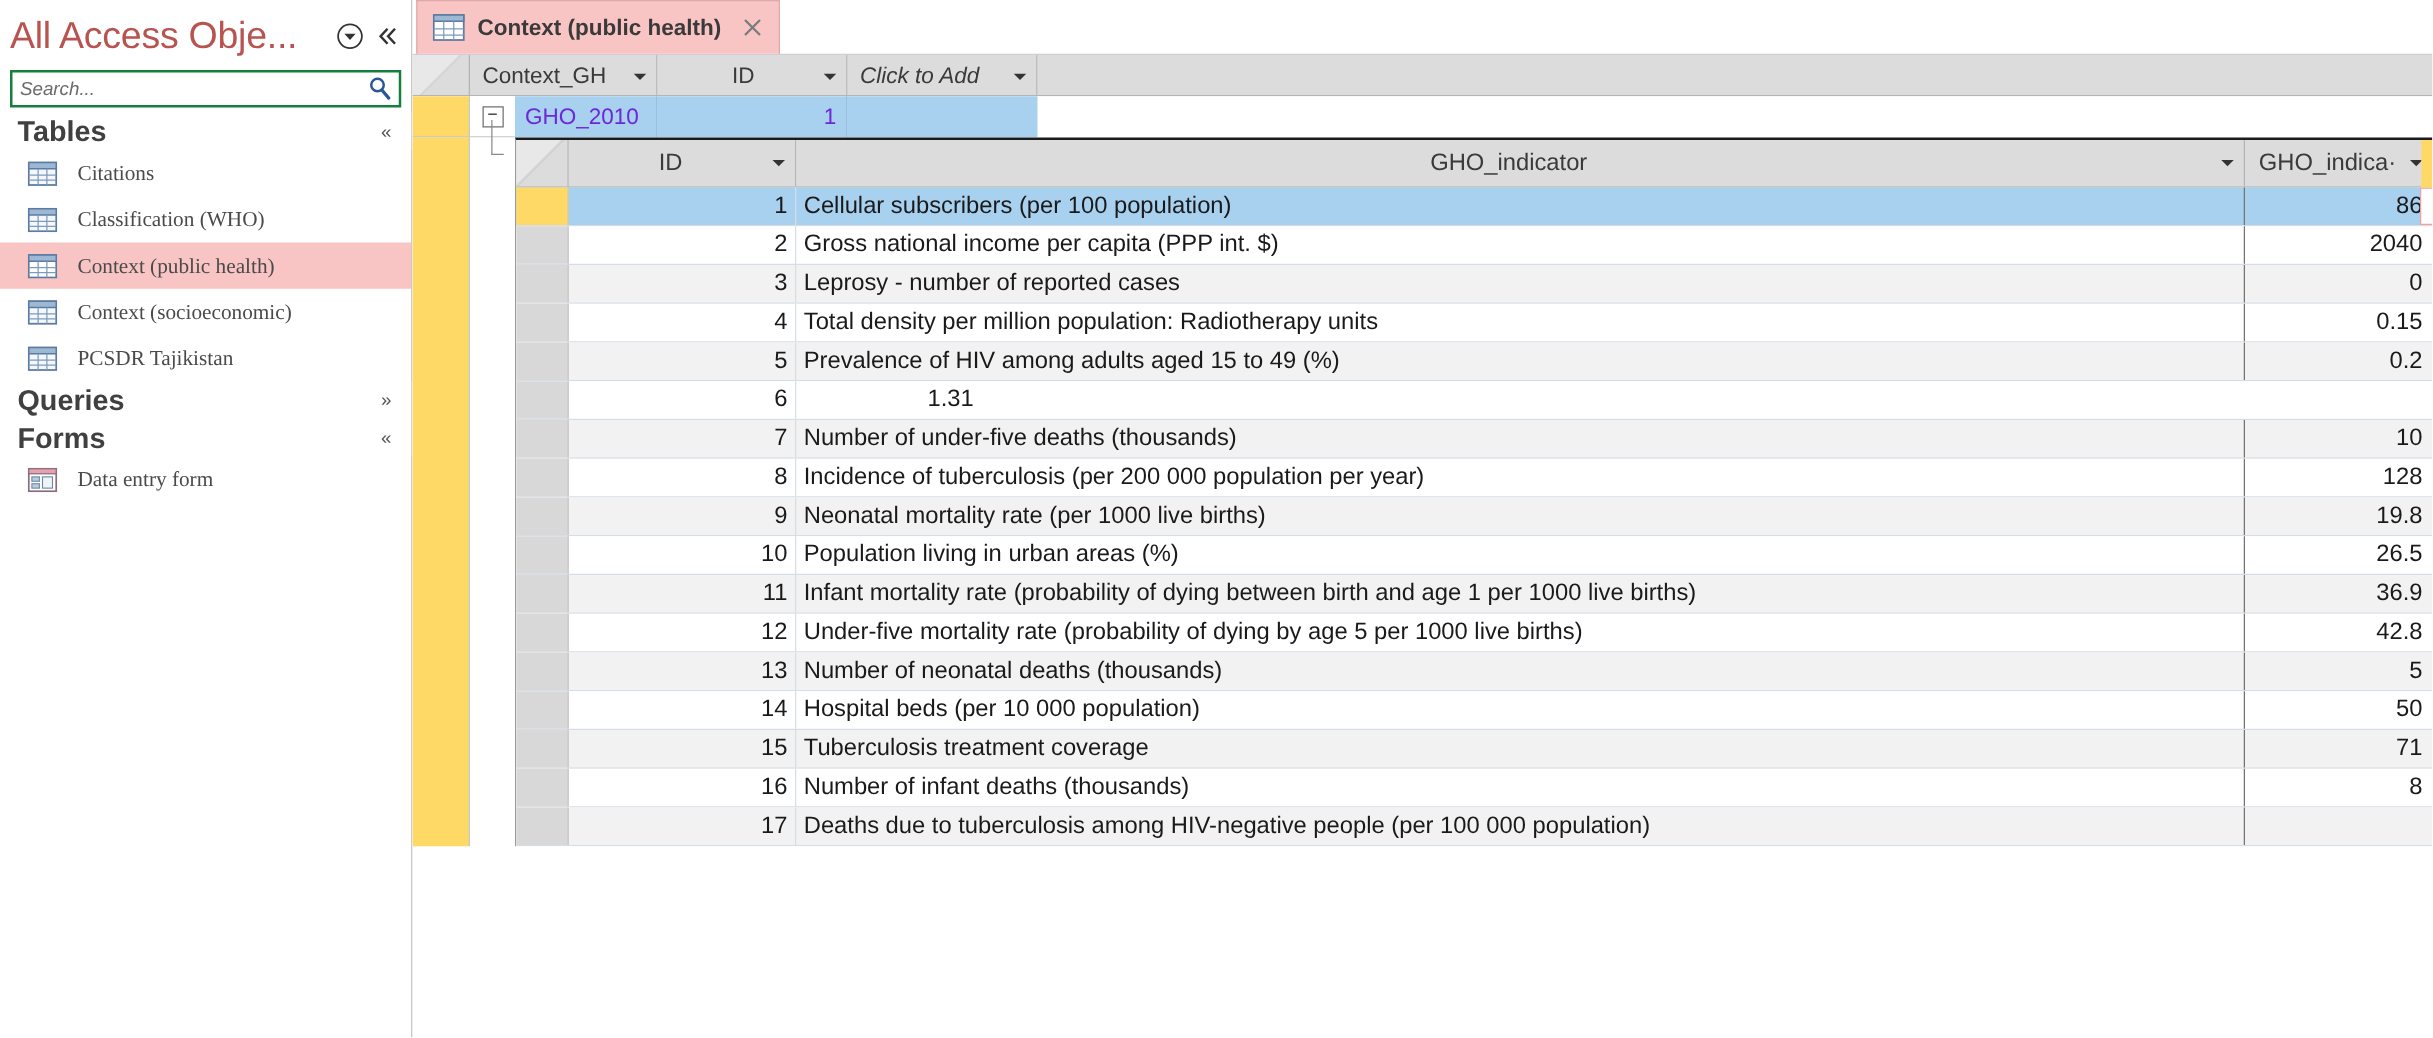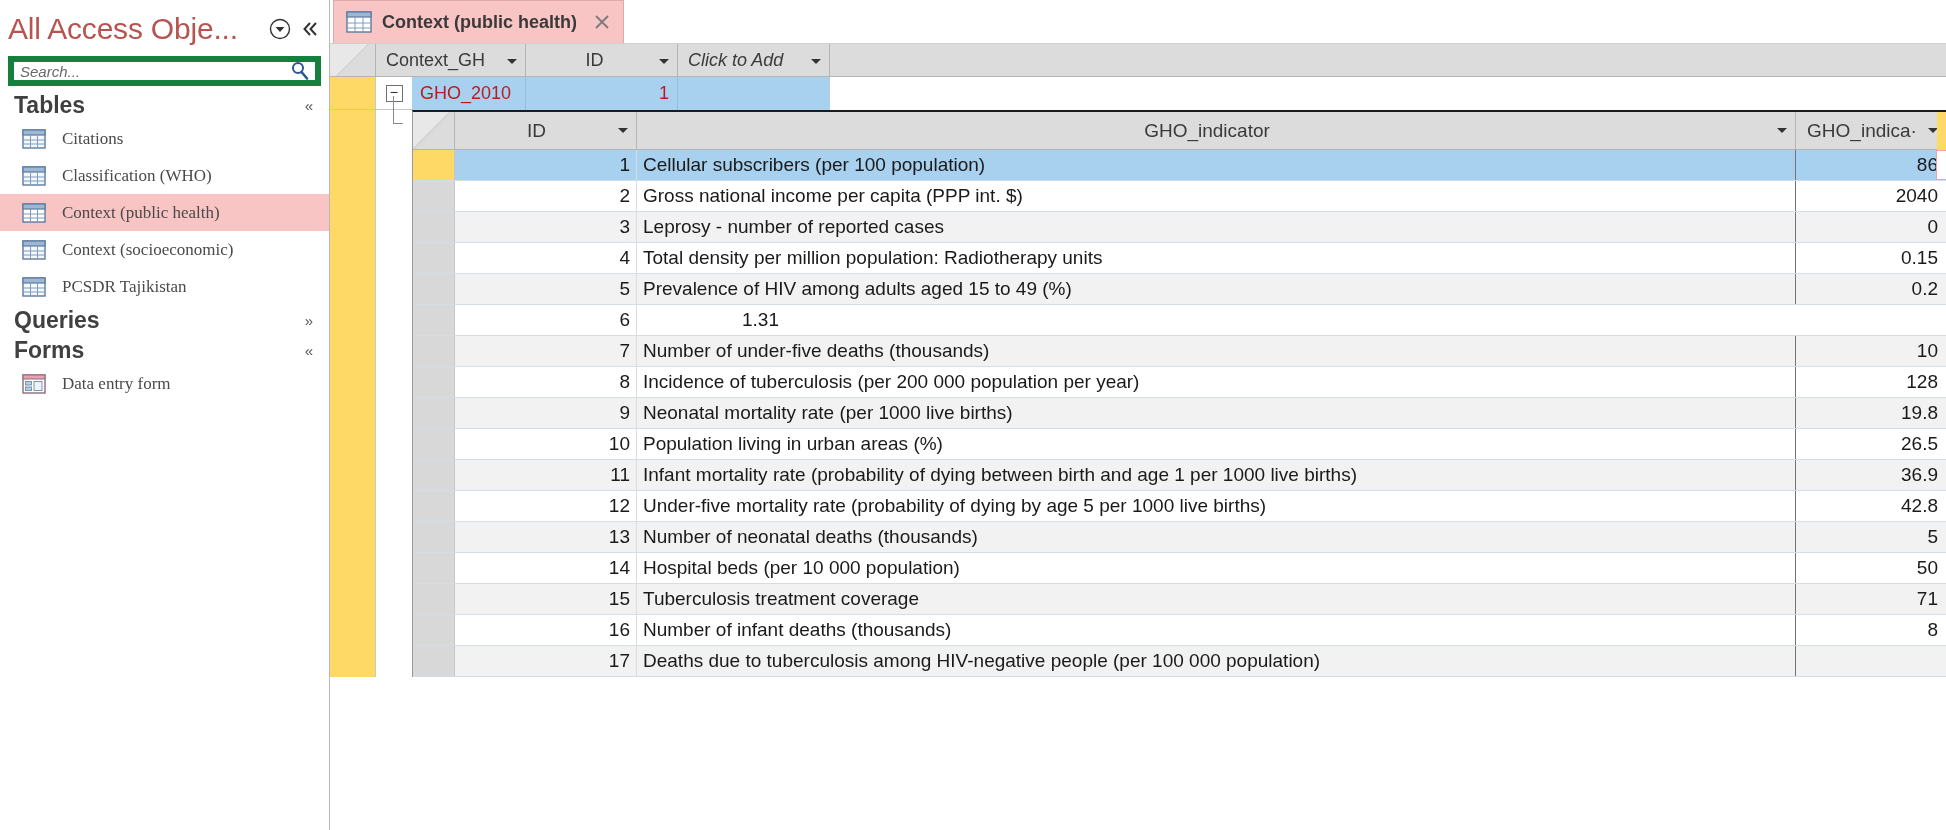--- a/index.html
+++ b/index.html
@@ -51,21 +51,21 @@
     width: 26px; height: 26px;
     flex: 0 0 26px;
     display: flex; align-items: center; justify-content: center;
     font-size: 20px;
     color: #333;
   }
 
   .search-row {
     margin: 0 8px 4px 8px;
     height: 30px;
-    border: 6px solid #15803d;
+    border: 2px solid #15803d;
     display: flex;
     align-items: center;
     background: #fff;
   }
   .search-input {
     flex: 1 1 auto;
     border: 0; outline: none;
     font-size: 15px;
     font-style: italic;
     color: #555;
@@ -208,21 +208,21 @@
     border: 1px solid #707070;
     background: #fff;
     display:flex; align-items:center; justify-content:center;
     font-size: 14px; line-height: 1; color:#222;
     font-family: "Liberation Mono", monospace;
   }
   .ocell {
     display: flex; align-items: center;
     background: #a8d0ef;
     font-size: 18px;
-    color: #b91c1c;
+    color: #6d28d9;
     padding: 0 8px;
     border-right: 1px solid #93bcdd;
   }
   .ocell.num { justify-content: flex-end; }
   .ocell-tail { background:#a8d0ef; }
 
   
   #sub-wrap {
     display: flex;
     position: relative;

